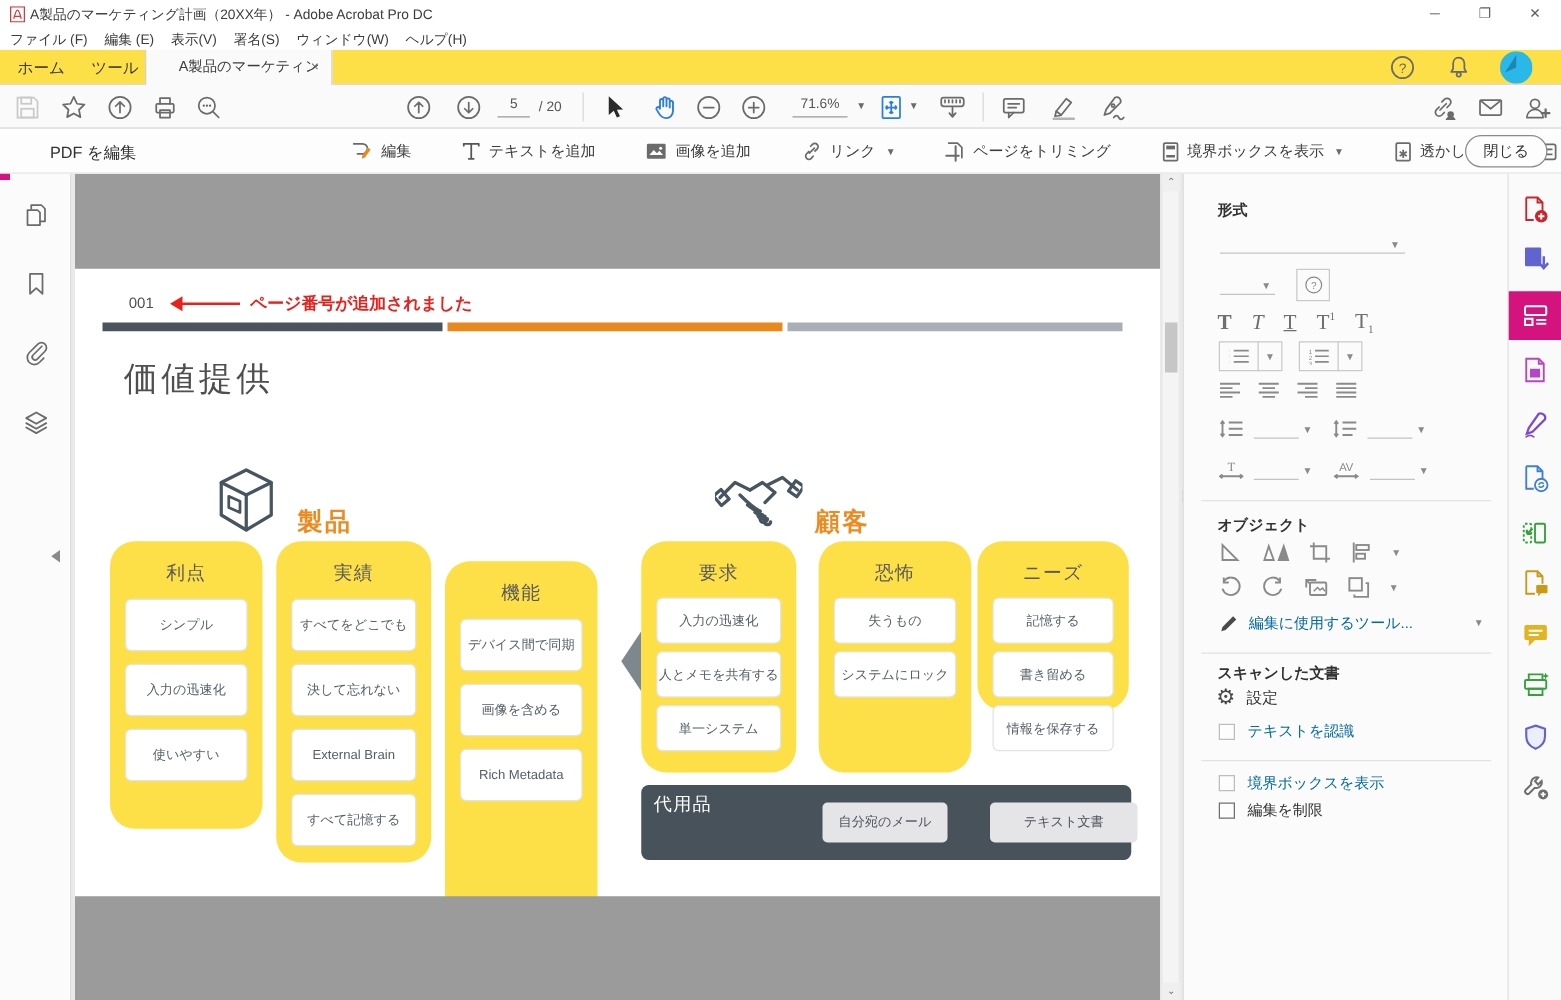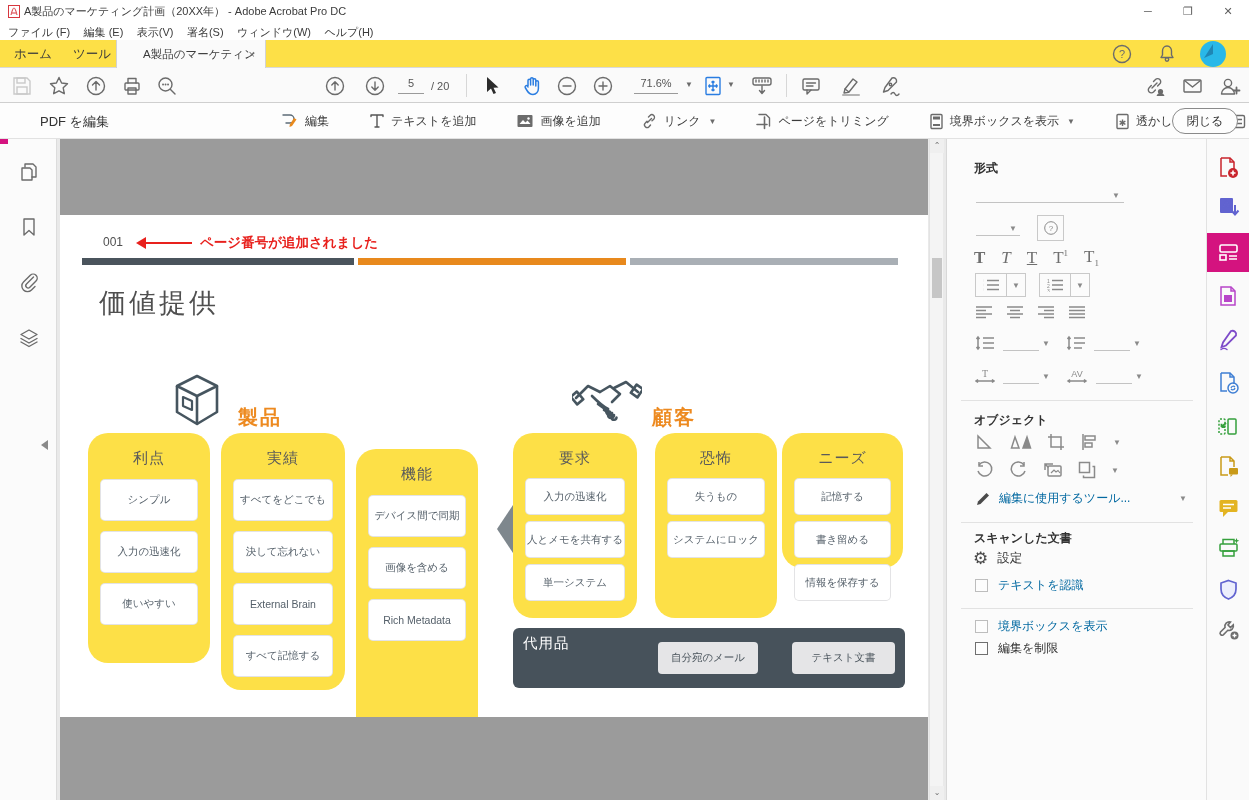--- a/index.html
+++ b/index.html
@@ -473,21 +473,21 @@
       <div class="col" style="left:722px;top:294px;width:121px;height:135px;">
         <div class="col-title">ニーズ</div>
         <div class="card c" style="top:46px;">記憶する</div>
         <div class="card c" style="top:89px;">書き留める</div>
         <div class="card c" style="top:132px;">情報を保存する</div>
       </div>
 
       <div class="subs">
         <span class="s-title">代用品</span>
         <div class="s-btn" style="left:145px;width:100px;">自分宛のメール</div>
-        <div class="s-btn" style="left:279px;width:103px;">テキスト文書</div>
+        <div class="s-btn" style="left:279px;width:118px;">テキスト文書</div>
       </div>
 
       <div class="band" style="top:578px;height:83px;"></div>
     </div>
 
     <div class="v-scroll">
       <div class="v-btn" style="top:0;">⌃</div>
       <div class="v-thumb"></div>
       <div class="v-btn" style="top:647px;">⌄</div>
     </div>

